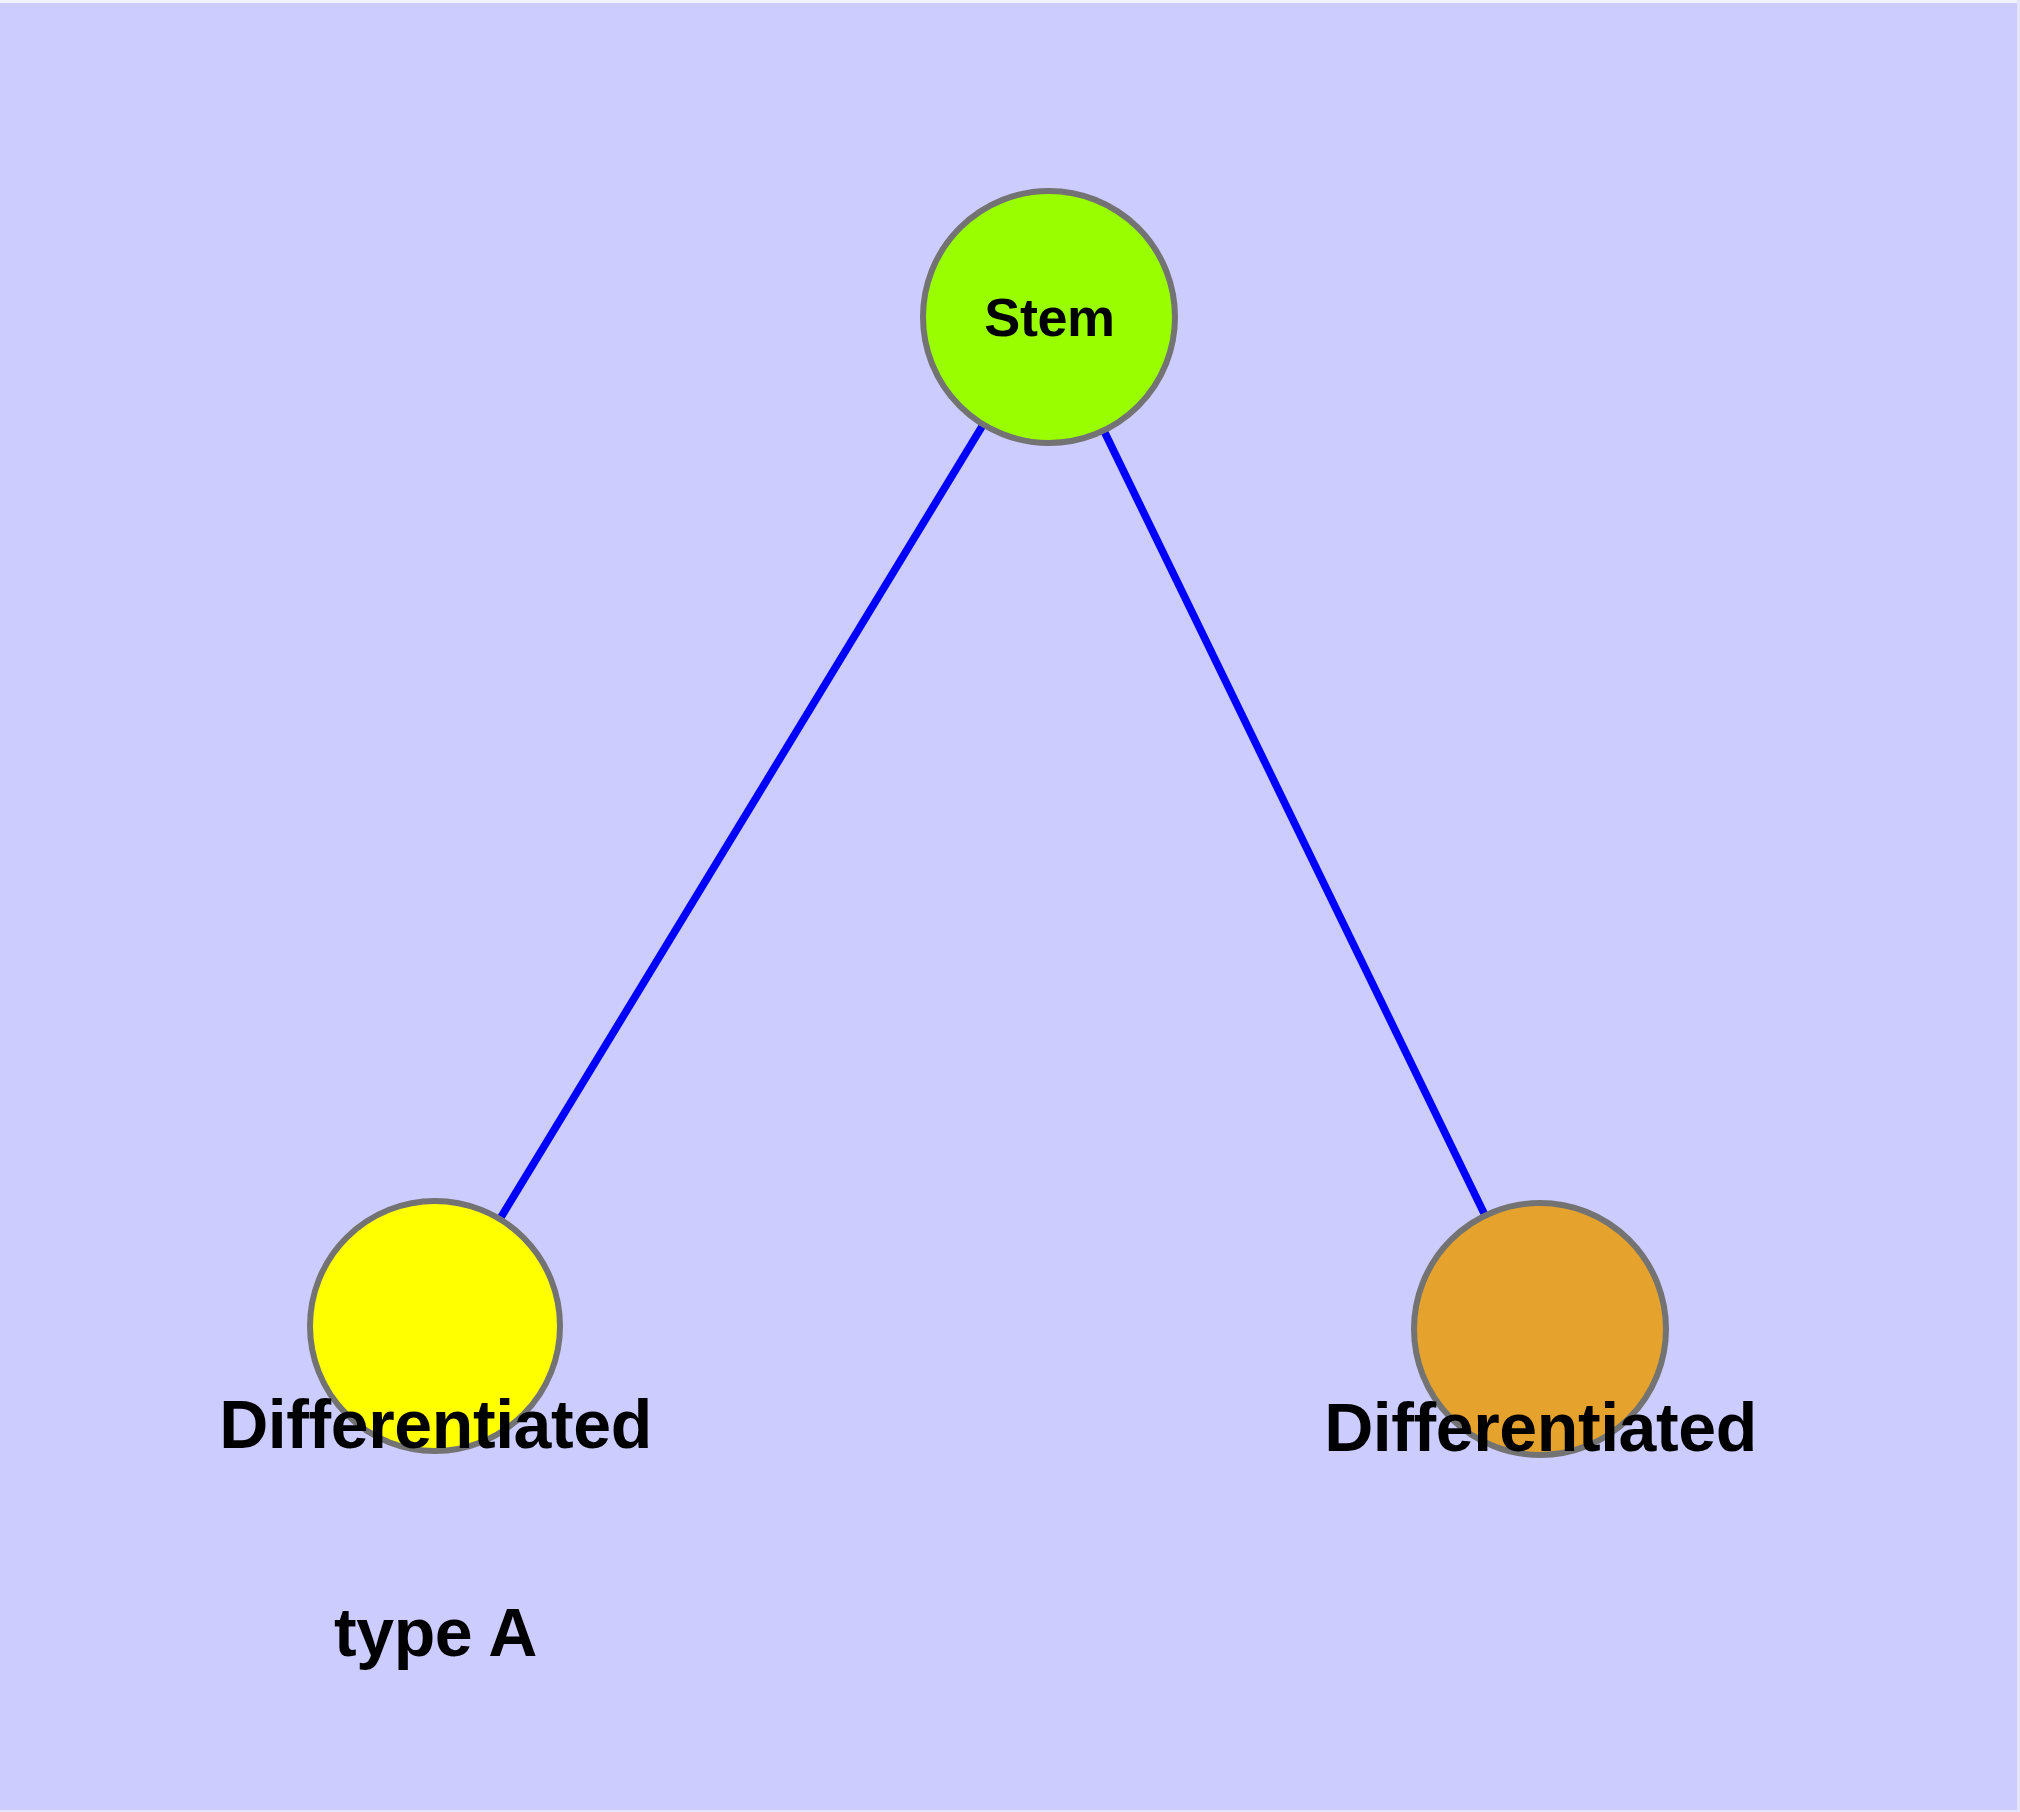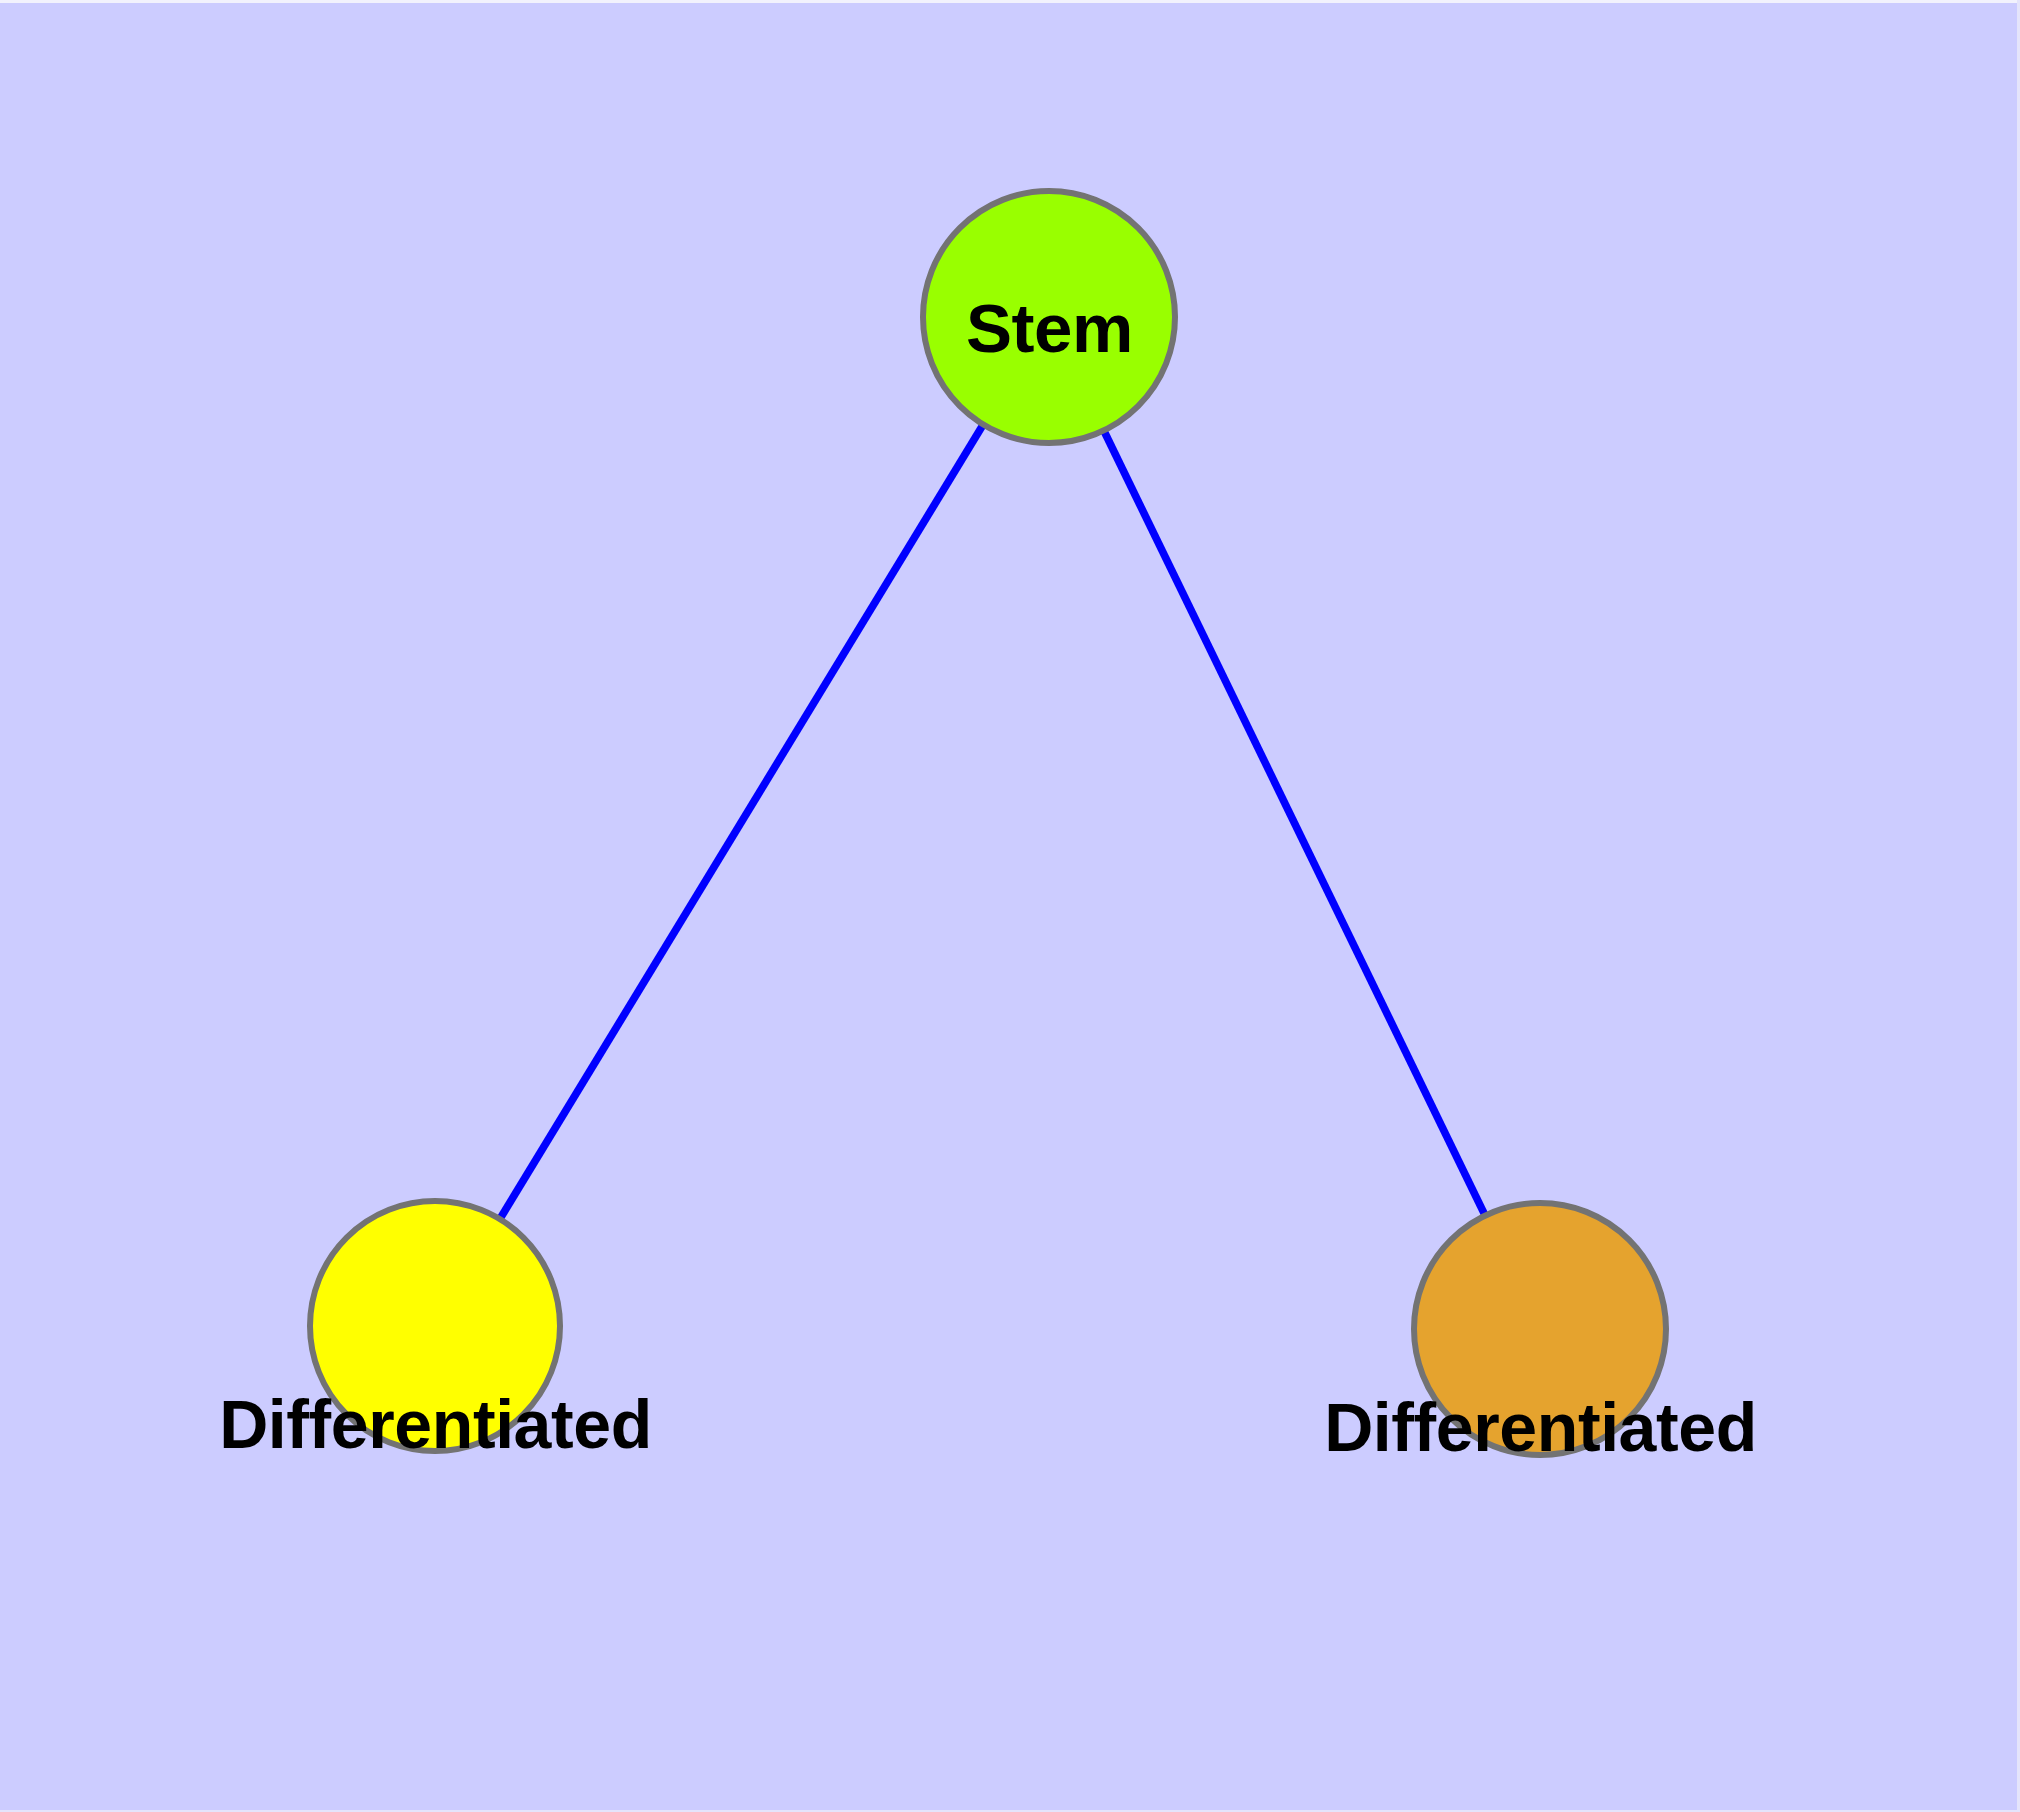--- a/index.html
+++ b/index.html
@@ -71,27 +71,27 @@
   }
 
   #node-stem {
     left: 920px;
     top: 188px;
     width: 259px;
     height: 259px;
   }
   #label-stem {
     left: 920px;
-    top: 200px;
+    top: 188px;
     width: 259px;
     height: 259px;
     display: flex;
     align-items: center;
     justify-content: center;
-    font-size: 69px;
+    font-size: 54px;
   }
 
   #node-diff-a {
     left: 307px;
     top: 1198px;
     width: 257px;
     height: 257px;
   }
   #label-diff-a {
     left: 435px;
@@ -130,20 +130,21 @@
     <line x1="1163.1934076017737" y1="495.3119405440458" x2="586.2868276630275" y2="1443.5423688964052" stroke="#0000ff" stroke-width="9"></line>
     <line x1="1299.0453086508392" y1="501.7277560846588" x2="1754.9546913491608" y2="1440.2722439153413" stroke="#0000ff" stroke-width="9"></line>
   </svg>
 
   <div class="graph-node" id="node-stem" style="background: rgb(153, 255, 0); left: 920px; top: 188px; width: 258px; height: 258px; border-color: rgb(115, 115, 115);"></div>
   <div class="node-label" id="label-stem" style="color: rgb(0, 0, 0);">Stem</div>
 
   <div class="graph-node" id="node-diff-a" style="background: rgb(255, 255, 0); left: 307px; top: 1198px; width: 256px; height: 256px; border-color: rgb(115, 115, 115);"></div>
   <div class="node-label" id="label-diff-a" style="color: rgb(0, 0, 0); left: 435px; top: 1326px;">
     <div>Differentiated</div>
+    <div>type A</div>
   </div>
 
   <div class="graph-node" id="node-diff-b" style="background: rgb(229, 163, 46); left: 1411px; top: 1200px; width: 258px; height: 258px; border-color: rgb(115, 115, 115);"></div>
   <div class="node-label" id="label-diff-b" style="color: rgb(0, 0, 0); left: 1540px; top: 1329px;">
     <div>Differentiated</div>
   </div>
 
 </div>
 
 

